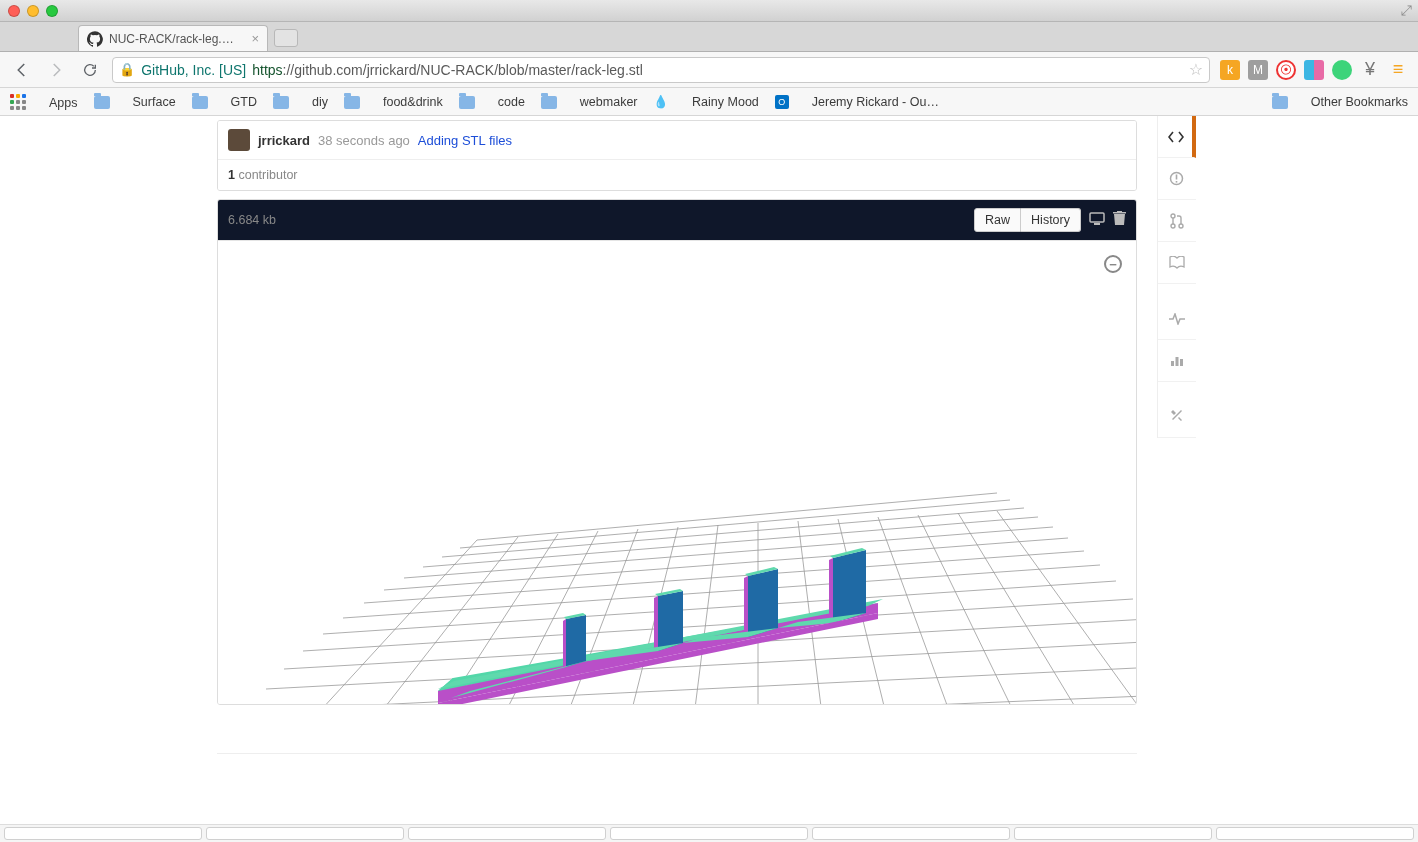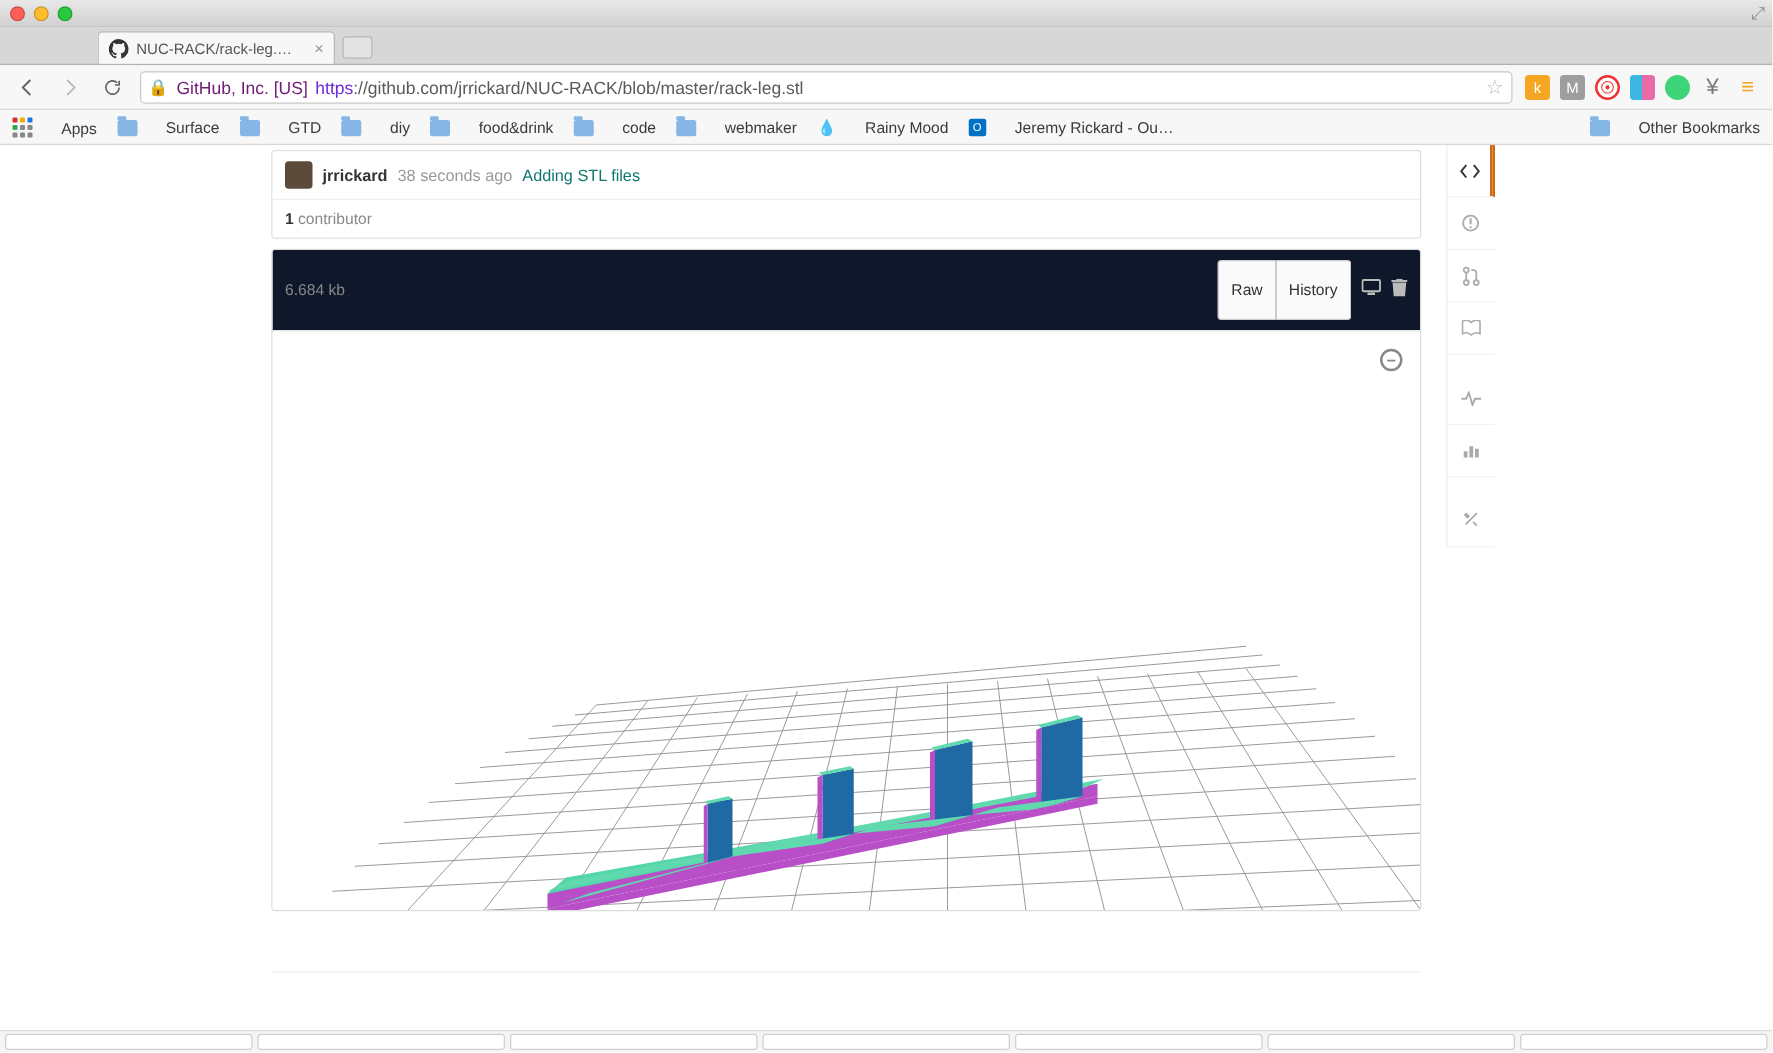--- a/index.html
+++ b/index.html
@@ -18,22 +18,22 @@
   .tab .title{font-size:12px;color:#555;white-space:nowrap;overflow:hidden;text-overflow:ellipsis;max-width:130px}
   .tab .x{position:absolute;right:8px;color:#999;font-size:13px}
   .newtab{width:24px;height:18px;margin-left:6px;margin-bottom:4px;border:1px solid #b8b8b8;border-radius:3px;background:#e3e3e3}
 
   
   .toolbar{height:36px;border-bottom:1px solid #d6d6d6;display:flex;align-items:center;padding:0 10px;gap:10px;background:#f7f7f7}
   .navbtn{width:24px;height:24px;display:flex;align-items:center;justify-content:center;color:#5f6368;border-radius:3px}
   .navbtn.disabled{opacity:.4}
   .omnibox{flex:1;height:26px;border:1px solid #c9c9c9;border-radius:4px;background:#fff;display:flex;align-items:center;padding:0 6px;gap:6px;font-size:14px;color:#222}
   .lock{color:#2b8a3e;font-size:13px}
-  .verify{color:#701a75;font-size:14px}
-  .urltext{color:#6d28d9}
+  .verify{color:#0f766e;font-size:14px}
+  .urltext{color:#14532d}
   .urlrest{color:#5a5a5a}
   .star{margin-left:auto;color:#bcbcbc;font-size:16px}
   .ext-icons{display:flex;gap:8px;align-items:center}
   .ext{width:20px;height:20px;border-radius:3px;display:flex;align-items:center;justify-content:center;font-size:12px;color:#fff}
 
   
   .bkbar{height:28px;border-bottom:1px solid #d6d6d6;display:flex;align-items:center;padding:0 10px;gap:16px;background:#f7f7f7;font-size:12.5px;color:#3b3b3b}
   .bk{display:flex;align-items:flex-end;gap:23px}
   .bk .foldericon{width:16px;height:13px;background:#86b6e6;border-radius:2px;position:relative}
   .bk .foldericon:before{content:"";position:absolute;top:-3px;left:0;width:7px;height:3px;background:#86b6e6;border-radius:1px 1px 0 0}
@@ -44,29 +44,29 @@
   .bkbar .otherbm{margin-left:auto}
 
   
   .page{position:relative;height:726px;overflow:hidden;background:#fff}
   .content{width:920px;margin-left:217px;margin-top:4px}
   .commitbox{border:1px solid #ddd;border-radius:3px;margin-bottom:8px;overflow:hidden}
   .commitrow{display:flex;align-items:center;gap:8px;padding:8px 10px;background:#fff}
   .avatar{width:22px;height:22px;border-radius:3px;background:#5c4a3a}
   .user{font-weight:600;color:#333}
   .ago{color:#999}
-  .msg{color:#0f766e}
+  .msg{color:#1d4ed8}
   .contribrow{border-top:1px solid #eee;padding:8px 10px;color:#888;font-size:12.5px;background:#fff}
 
   .filebox{border:1px solid #ddd;border-radius:3px;overflow:hidden}
   .filehdr{display:flex;align-items:center;padding:8px 10px;border-bottom:1px solid #e5e5e5;background:#0f172a}
   .filesize{color:#888;font-size:12.5px}
   .filehdr .actions{margin-left:auto;display:flex;align-items:center;gap:8px}
   .btngrp{display:flex}
-  .btn{background:#fafafa;border:1px solid #ccc;padding:16px 10px;font-size:12.5px;color:#333;cursor:pointer}
+  .btn{background:#fafafa;border:1px solid #ccc;padding:4px 10px;font-size:12.5px;color:#333;cursor:pointer}
   .btn:first-child{border-radius:3px 0 0 3px}
   .btn:last-child{border-radius:0 3px 3px 0;border-left:none}
   .greyicon{color:#bbb;font-size:15px}
   .viewer{position:relative;height:463px;background:#fff}
   .viewer svg{display:block}
   .zoomout{position:absolute;top:14px;right:14px;width:18px;height:18px;border:2px solid #888;border-radius:50%;display:flex;align-items:center;justify-content:center;color:#888;font-weight:bold;font-size:13px;line-height:1}
   .viewflags{border-top:1px solid #eaeaea;text-align:center;padding:8px 0;color:#888;font-size:12.5px;background:#fafafa}
   .viewflags span{padding:0 10px}
   .viewflags .sep{color:#ccc;padding:0}
   .viewflags .active{color:#333;font-weight:600}

